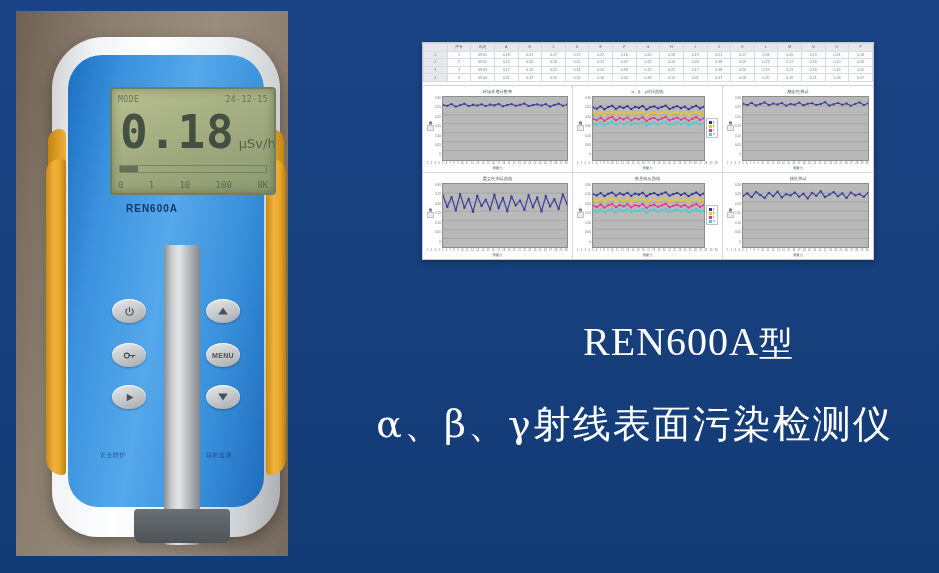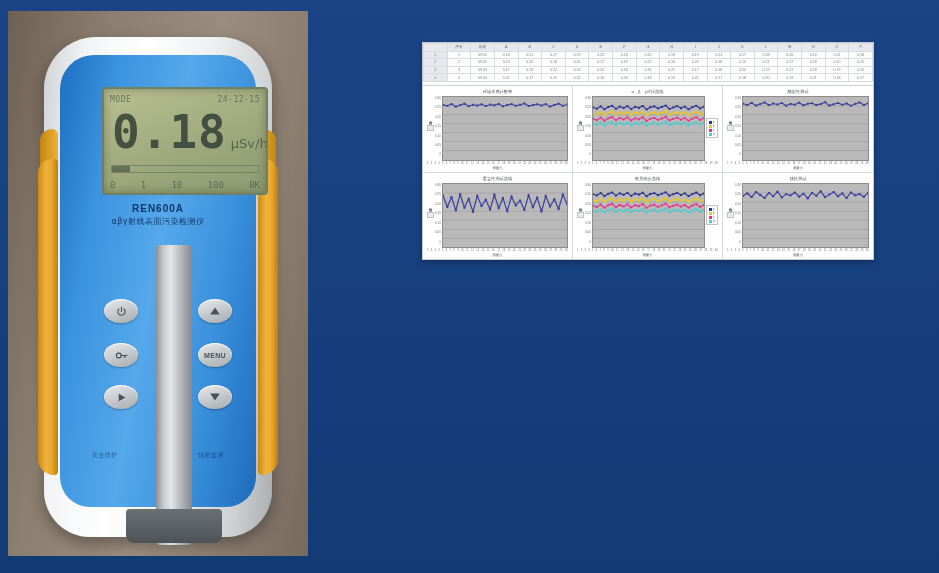--- a/index.html
+++ b/index.html
@@ -13,23 +13,23 @@
     height: 573px;
     background: #1a4485;
     background: linear-gradient(180deg, #1a4486 0%, #17407e 45%, #123a74 100%);
     overflow: hidden;
     font-family: "Liberation Sans", sans-serif;
   }
 
   
   #photo {
     position: absolute;
-    left: 8px;
+    left: 16px;
     top: 11px;
-    width: 300px;
+    width: 272px;
     height: 545px;
     background: #8d8073;
     background: linear-gradient(100deg, #6f6054 0%, #8c7f70 26%, #9b8d7e 55%, #8a7c6e 80%, #766a5e 100%);
     overflow: hidden;
   }
   
   .dev-shell {
     position: absolute;
     left: 36px;
     top: 26px;
@@ -307,21 +307,20 @@
         <span>0</span>
         <span>1</span>
         <span>10</span>
         <span>100</span>
         <span>8K</span>
       </div>
     </div>
 
     <div class="dev-brand">
       <div class="model">REN600A</div>
-      <div class="cn">αβγ射线表面污染检测仪</div>
     </div>
 
     <div class="metal"></div>
 
     <div class="btn c1 r1">
       <span>
         <svg width="11" height="11" viewBox="0 0 24 24" fill="none" stroke="#4a5055" stroke-width="2.4" stroke-linecap="round">
           <path d="M12 3v9"></path>
             <path d="M6.5 6.5a8 8 0 1 0 11 0"></path>
         </svg>
@@ -1236,15 +1235,19 @@
             <span>28</span>
             <span>29</span>
             <span>30</span>
           </div>
           <div class="xlab">测量点</div>
         </div>
       </div>
   </div>
 
   <div id="title-block">
+    <div class="t-line1">
+      <span>REN600A</span><span class="cn">型</span>
+    </div>
+    <div class="t-line2">α、β、γ射线表面污染检测仪</div>
   </div>
 
 </div>
 
 </body></html>

